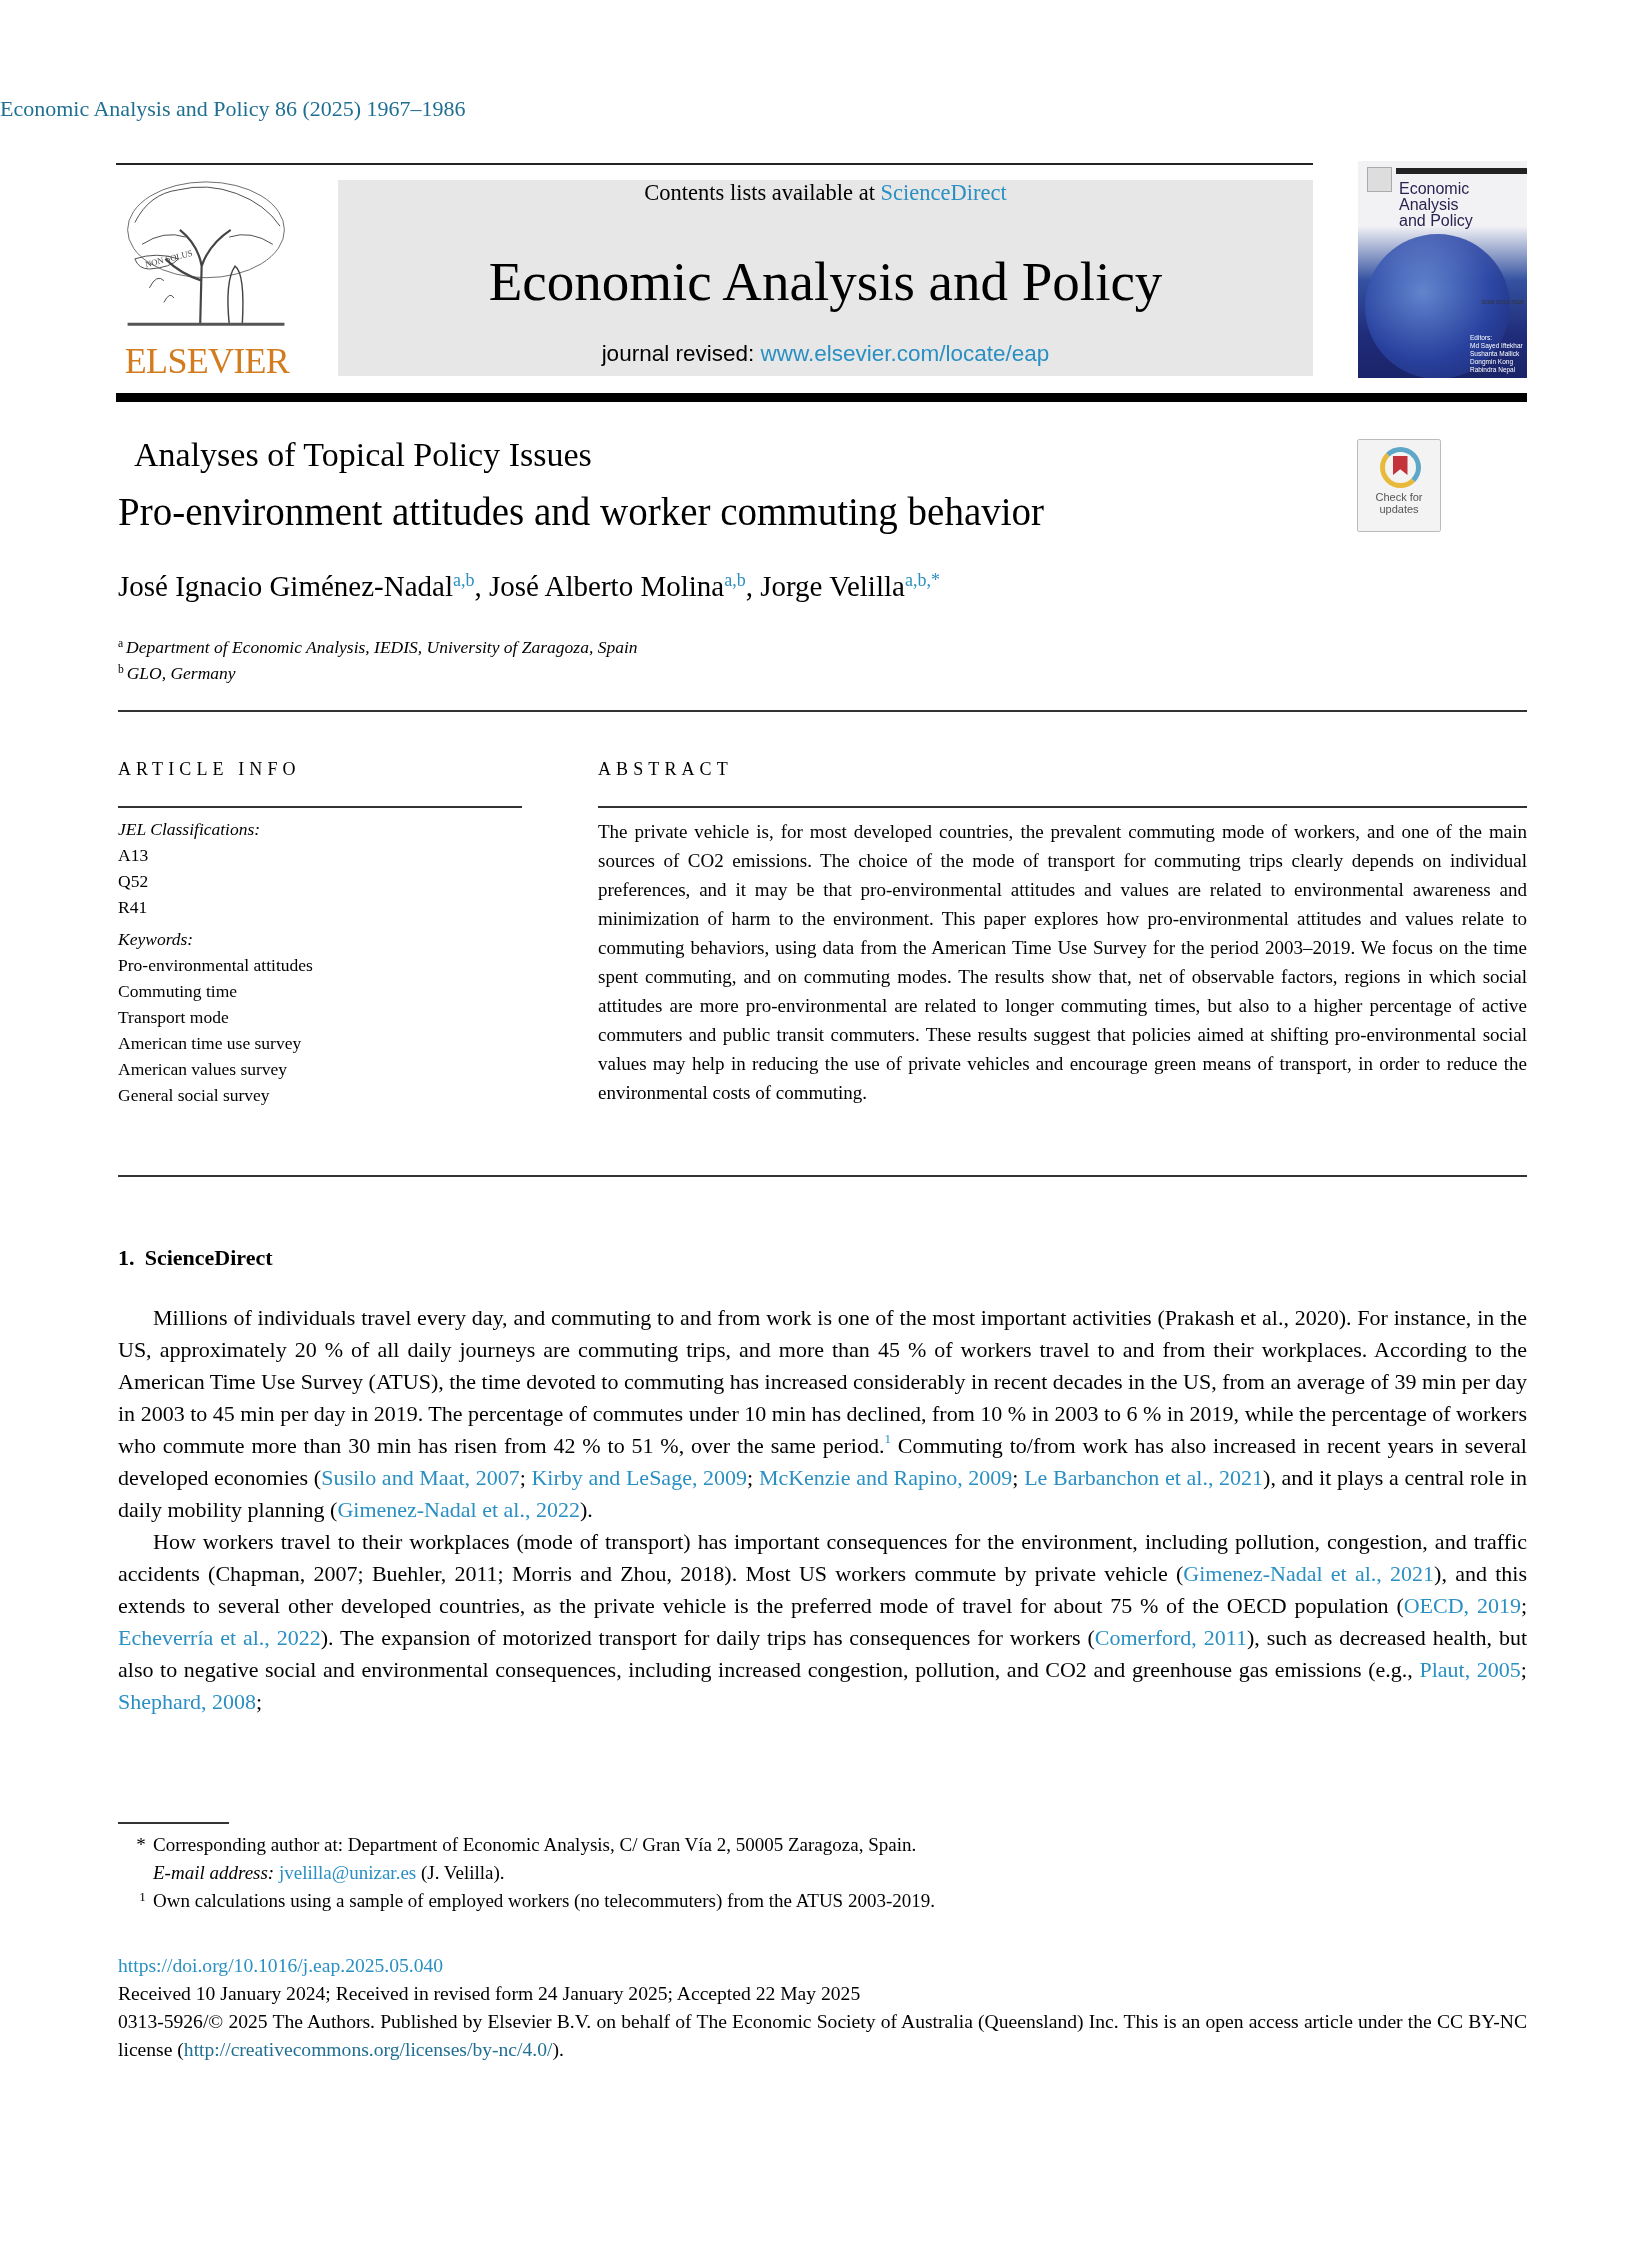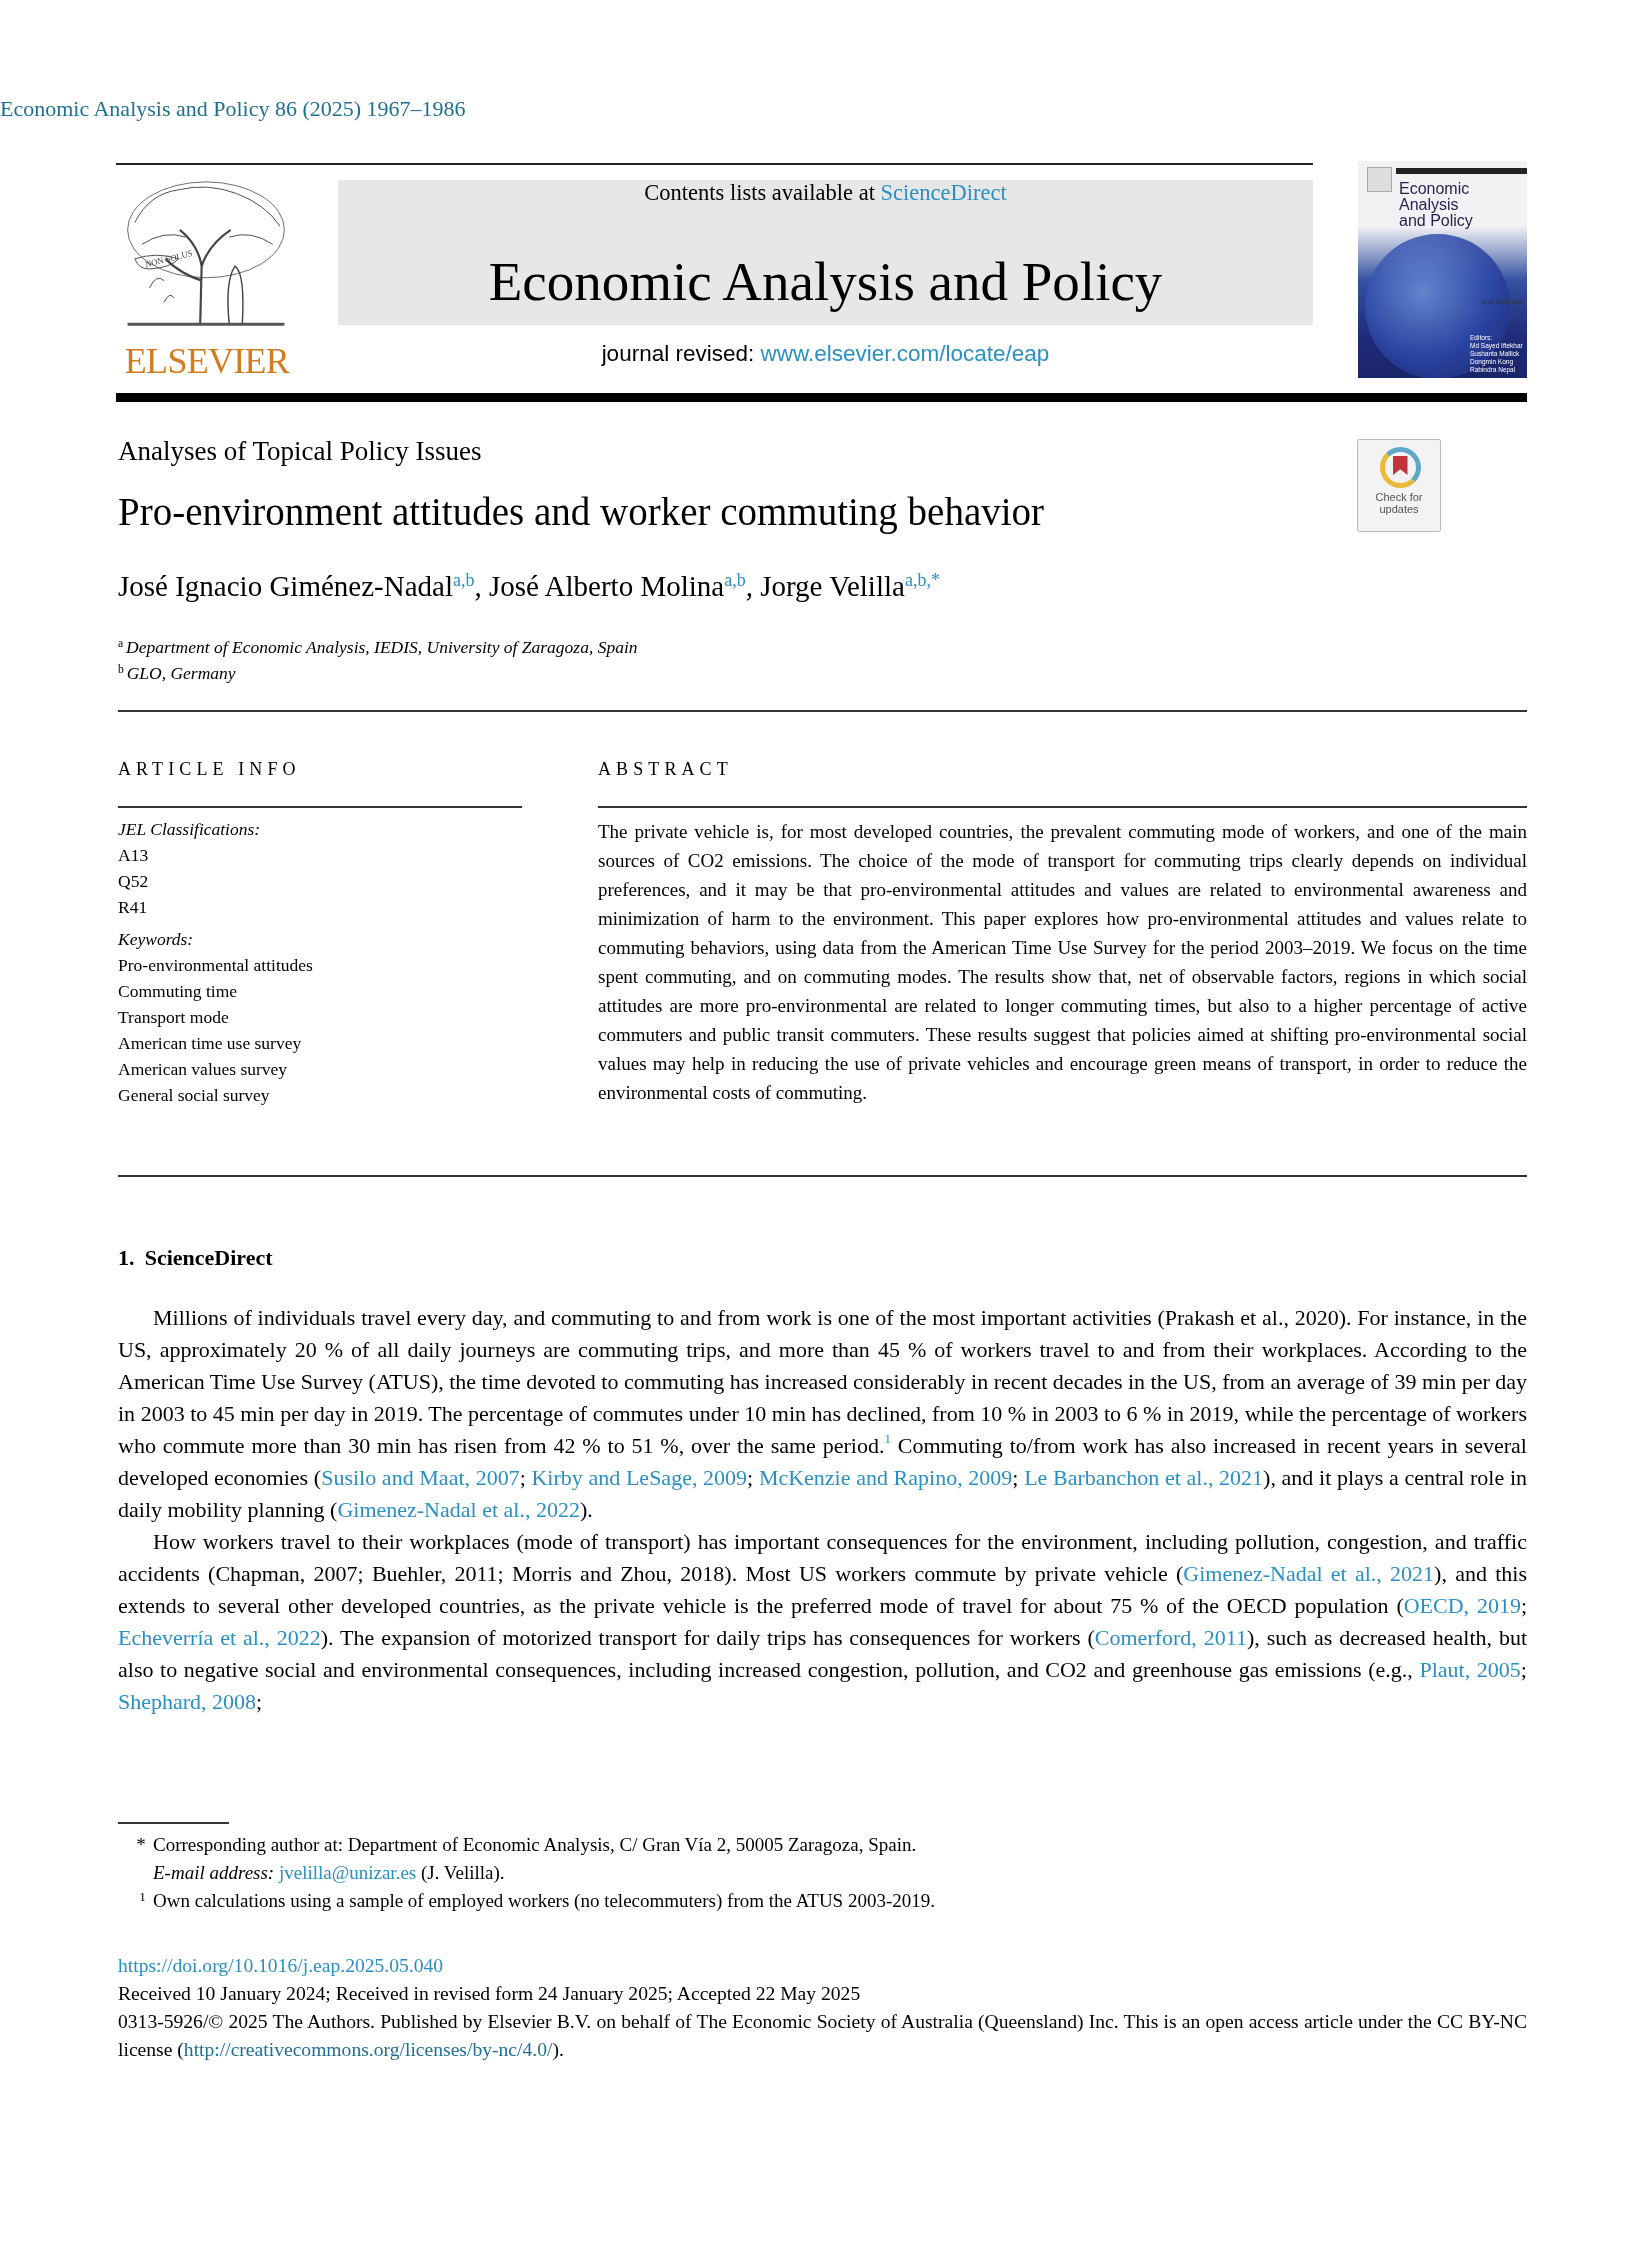--- a/index.html
+++ b/index.html
@@ -7,35 +7,35 @@
   body { position: relative; font-family: "Liberation Serif", "DejaVu Serif", serif; color: #000; overflow: hidden; }
   .abs { position: absolute; }
   a, .link { color: #2a8fc2; text-decoration: none; }
 
   
   #citation { top: 96px; left: 0; width: 1649px; text-align: left; font-size: 22px; color: #1f6f93; }
   #top-rule { top: 163px; left: 116px; width: 1197px; height: 1.5px; background: #222; }
   #logo { top: 179px; left: 116px; width: 182px; height: 202px; }
   #logo .tree { position: absolute; left: 4.4px; top: 0; width: 172px; height: 151px; }
   #logo .wordmark { position: absolute; left: 0; top: 161px; width: 182px; text-align: center; font-size: 36px; color: #d27b1f; letter-spacing: -0.7px; font-family: "Liberation Serif", serif; }
-  #header-box { top: 180px; left: 338px; width: 975px; height: 145px; background: #e7e7e7; }
+  #header-box { top: 180px; left: 338px; width: 975px; height: 196px; background: #e7e7e7; }
   #contents-line { position: absolute; top: 0; left: 0; width: 100%; text-align: center; font-size: 22.5px; line-height: 25px; }
   #journal-name { position: absolute; top: 70px; left: 0; width: 100%; text-align: center; font-size: 55px; }
   #homepage-line { position: absolute; top: 161px; left: 0; width: 100%; text-align: center; font-size: 22.5px; font-family: "Liberation Sans", "DejaVu Sans", sans-serif; }
   #cover { top: 161px; left: 1358px; width: 169px; height: 217px; background: linear-gradient(180deg,#f2f2f5 0%, #f2f2f5 30%, #3452a0 55%, #1f2c7a 80%, #1a2468 100%); overflow: hidden; }
   #cover .band { position: absolute; top: 7.3px; left: 38px; right: 0; height: 5.8px; background: #222; }
   #cover .mini-logo { position: absolute; top: 5.8px; left: 8.7px; width: 25px; height: 25px; border: 0.7px solid #aaa; background: #ddd; }
   #cover .ctitle { position: absolute; top: 20.4px; left: 41px; font-family: "Liberation Sans", sans-serif; font-size: 16px; line-height: 16px; color: #2a2350; }
   #cover .globe { position: absolute; top: 73px; left: 7.3px; width: 145px; height: 145px; border-radius: 50%; background: radial-gradient(circle at 40% 40%, #6b8fd6 0%, #2b46a6 55%, #1a2468 100%); opacity: 0.85; }
   #cover .issn { position: absolute; top: 138px; right: 2.9px; font-size: 5.8px; color: #333; font-family: "Liberation Sans", sans-serif; }
   #cover .editors { position: absolute; top: 173px; left: 112px; font-size: 6.5px; line-height: 8px; color: #fff; font-family: "Liberation Sans", sans-serif; }
   #thick-rule { top: 393px; left: 116px; width: 1411px; height: 8.7px; background: #000; }
 
   
-  #section-type { top: 436px; left: 118px; font-size: 27px; font-family: Liberation Serif, serif; }
+  #section-type { top: 436px; left: 134px; font-size: 34px; font-family: Liberation Serif, serif; }
   #check-updates { top: 439px; left: 1357px; width: 84px; height: 93px; border: 0.7px solid #bbb; border-radius: 2.2px; background: #f3f3f3; text-align: center; }
   #check-updates .ring { position: absolute; top: 7.3px; left: 22px; width: 41px; height: 41px; border-radius: 50%; border: 5.8px solid #e8b93a; border-top-color: #5ea7c8; border-right-color: #5ea7c8; }
   #check-updates .bm { position: absolute; top: 16px; left: 35px; width: 14.5px; height: 19px; background: #c2333b; clip-path: polygon(0 0,100% 0,100% 100%,50% 70%,0 100%); }
   #check-updates .lbl { position: absolute; top: 52px; left: 0; width: 100%; font-family: "Liberation Sans", sans-serif; font-size: 11px; line-height: 11.6px; color: #555; }
   #paper-title { top: 489px; left: 118px; font-size: 39px; }
   #authors { top: 570px; left: 118px; font-size: 29px; }
   sup.aff { font-size: 18px; color: #2a8fc2; vertical-align: 10.2px; line-height: 0; }
   #affiliations { top: 634px; left: 118px; font-size: 17.5px; font-style: italic; line-height: 26px; }
   #affiliations sup { font-style: normal; font-size: 11.6px; vertical-align: 5.8px; line-height: 0; margin-right: 2.9px; }
   #rule-1 { top: 710px; left: 118px; width: 1409px; height: 1.5px; background: #333; }

